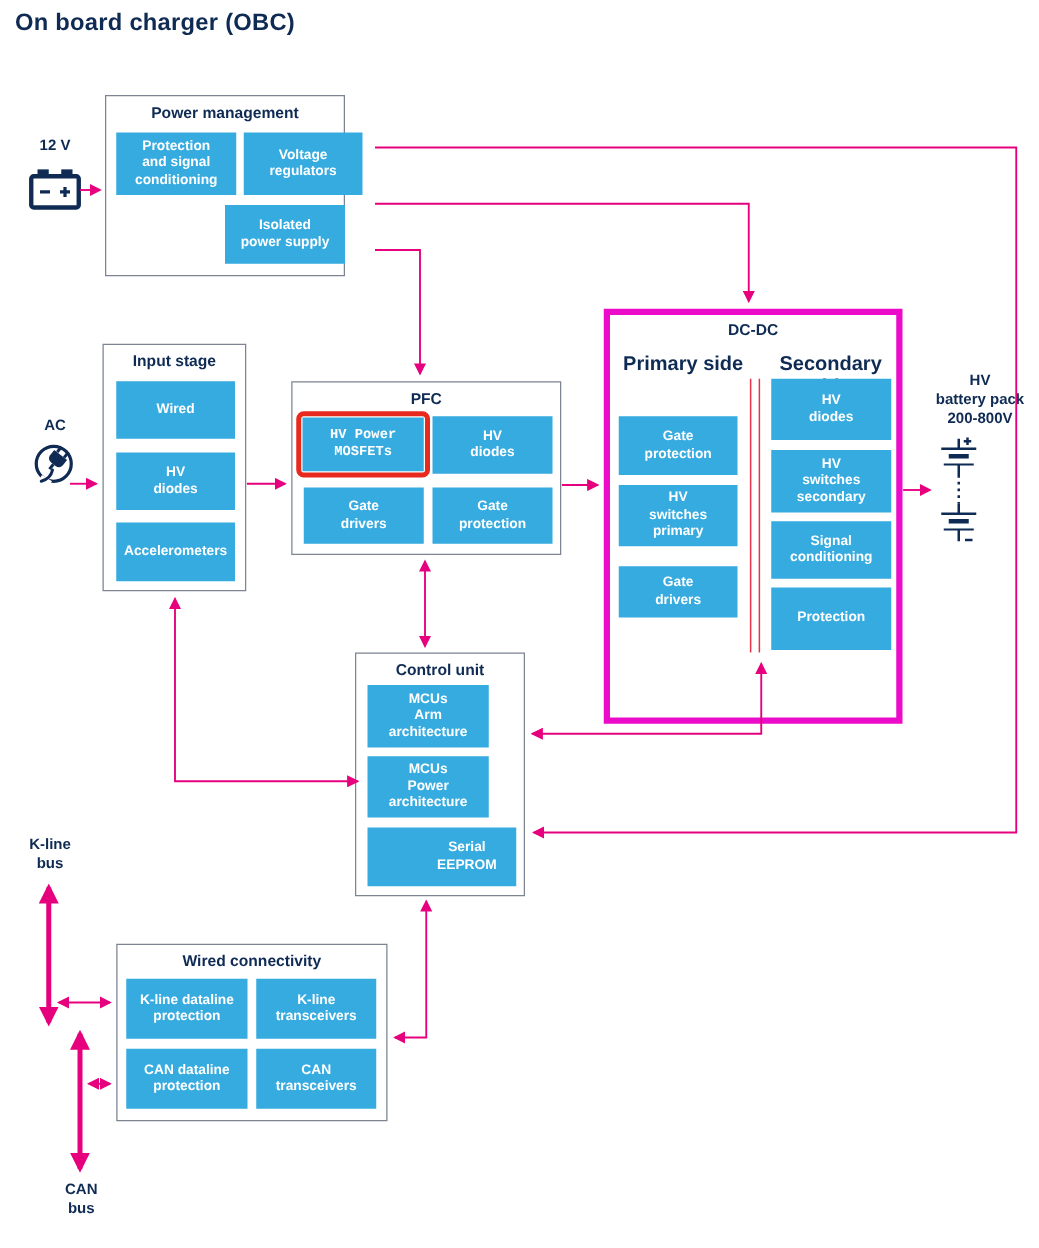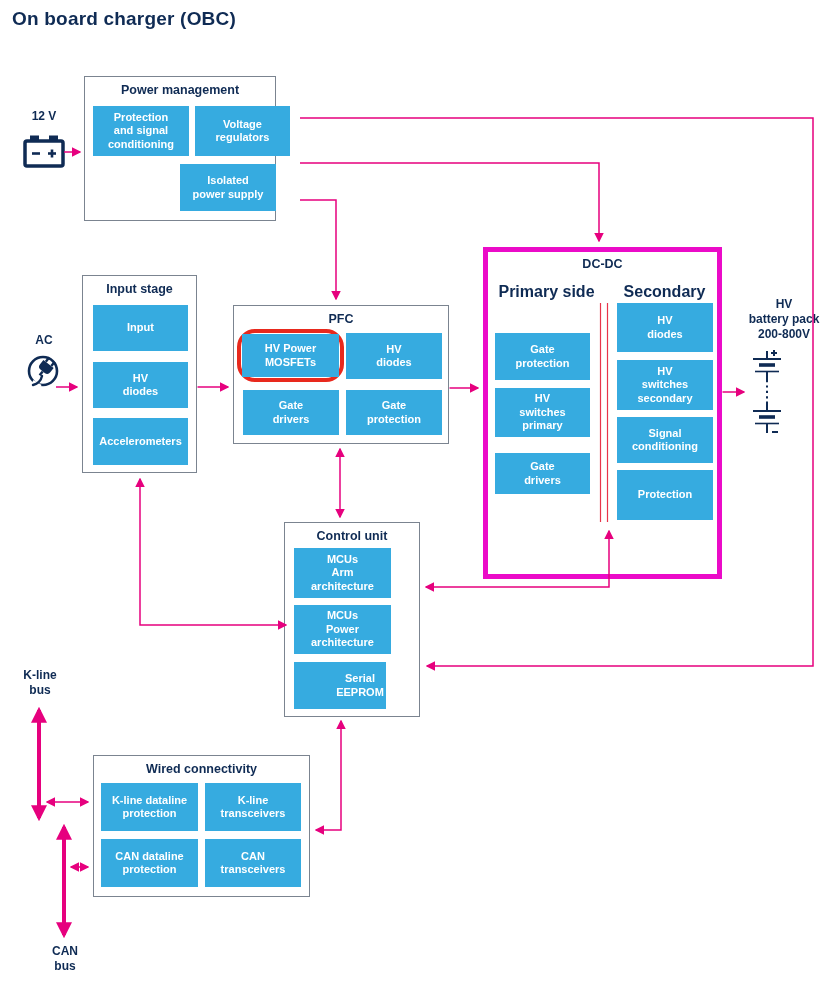--- a/index.html
+++ b/index.html
@@ -11,22 +11,22 @@
     font-family:"Liberation Sans",sans-serif;overflow:hidden;}
   .page-title{position:absolute;left:12px;top:8px;font-size:19px;font-weight:bold;
     color:var(--navy);letter-spacing:0.2px;}
   .wbox{position:absolute;background:#fff;border:1.5px solid var(--gray);
     box-sizing:border-box;z-index:2;}
   .wbox-title{position:absolute;left:0;right:0;top:6px;text-align:center;
     font-size:12.5px;font-weight:bold;color:var(--navy);}
   .bbox{position:absolute;background:var(--blue);color:#fff;font-weight:bold;
     font-size:11px;line-height:1.22;display:flex;align-items:center;justify-content:center;
     text-align:center;white-space:pre-line;box-sizing:border-box;}
-  .hl{position:absolute;border:4px solid var(--red);border-radius:18px;
-    box-sizing:border-box;z-index:3;}
+  .hl{position:absolute;border:4px solid var(--red);border-radius:6px;
+    box-sizing:border-box;z-index:3;font-family:Liberation Mono, monospace;}
   .hl .bbox{position:absolute;left:1px;top:1px;right:1px;bottom:1px;}
   .side-hdr{position:absolute;font-size:16px;font-weight:bold;color:var(--navy);
     text-align:center;}
   .flabel{position:absolute;color:var(--navy);font-weight:bold;font-size:12px;
     text-align:center;white-space:pre-line;line-height:1.25;z-index:2;}
   .iconbox{position:absolute;z-index:3;}
   #wires{position:absolute;left:0;top:0;width:831px;height:998px;z-index:4;
     pointer-events:none;}
   .cn{stroke:var(--pink);stroke-width:1.5;fill:none;}
   .cnb{stroke:var(--pink);stroke-width:4;fill:none;}
@@ -72,21 +72,21 @@
 and signal
 conditioning</div>
     <div class="bbox" style="left:110px;top:29px;width:95px;height:50px;">Voltage
 regulators</div>
     <div class="bbox" style="left:59px;top:87px;width:96px;height:47px;margin-left:36px;">Isolated
 power supply</div>
   </div>
 
   <div class="wbox" style="left:82px;top:275px;width:115px;height:198px;text-decoration:underline;">
     <div class="wbox-title">Input stage</div>
-    <div class="bbox" style="left:10px;top:29px;width:95px;height:46px;">Input</div>
+    <div class="bbox" style="left:10px;top:29px;width:95px;height:46px;">Wired</div>
     <div class="bbox" style="left:10px;top:86px;width:95px;height:46px;">HV
 diodes</div>
     <div class="bbox" style="left:10px;top:142px;width:95px;height:47px;">Accelerometers</div>
   </div>
 
   <div class="wbox" style="left:233px;top:305px;width:216px;height:139px;">
     <div class="wbox-title">PFC</div>
     <div class="hl" style="left:3px;top:23px;width:107px;height:53px;">
       <div class="bbox">HV Power
 MOSFETs</div>
@@ -143,21 +143,21 @@
   </div>
 
   <div class="wbox" style="left:284px;top:522px;width:136px;height:195px;">
     <div class="wbox-title">Control unit</div>
     <div class="bbox" style="left:9px;top:25px;width:97px;height:50px;">MCUs
 Arm
 architecture</div>
     <div class="bbox" style="left:9px;top:82px;width:97px;height:49px;">MCUs
 Power
 architecture</div>
-    <div class="bbox" style="left:9px;top:139px;width:92px;height:47px;padding-left:40px;">Serial
+    <div class="bbox" style="left:9px;top:139px;width:119px;height:47px;padding-left:40px;">Serial
 EEPROM</div>
   </div>
 
   <div class="wbox" style="left:93px;top:755px;width:217px;height:142px;">
     <div class="wbox-title">Wired connectivity</div>
     <div class="bbox" style="left:7px;top:27px;width:97px;height:48px;">K-line dataline
 protection</div>
     <div class="bbox" style="left:111px;top:27px;width:96px;height:48px;">K-line
 transceivers</div>
     <div class="bbox" style="left:7px;top:83px;width:97px;height:48px;">CAN dataline

